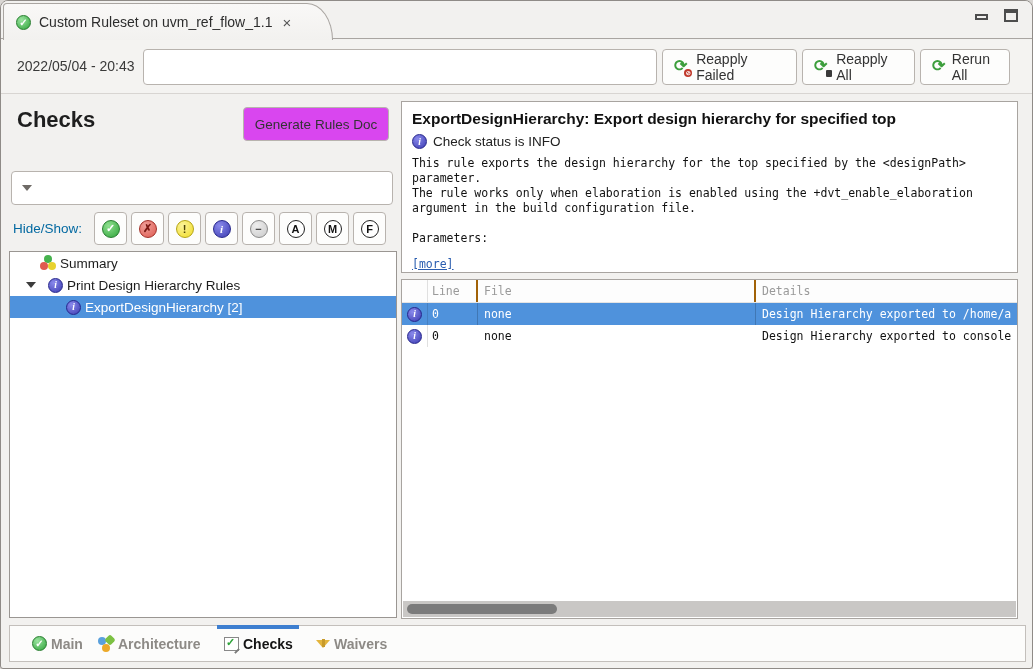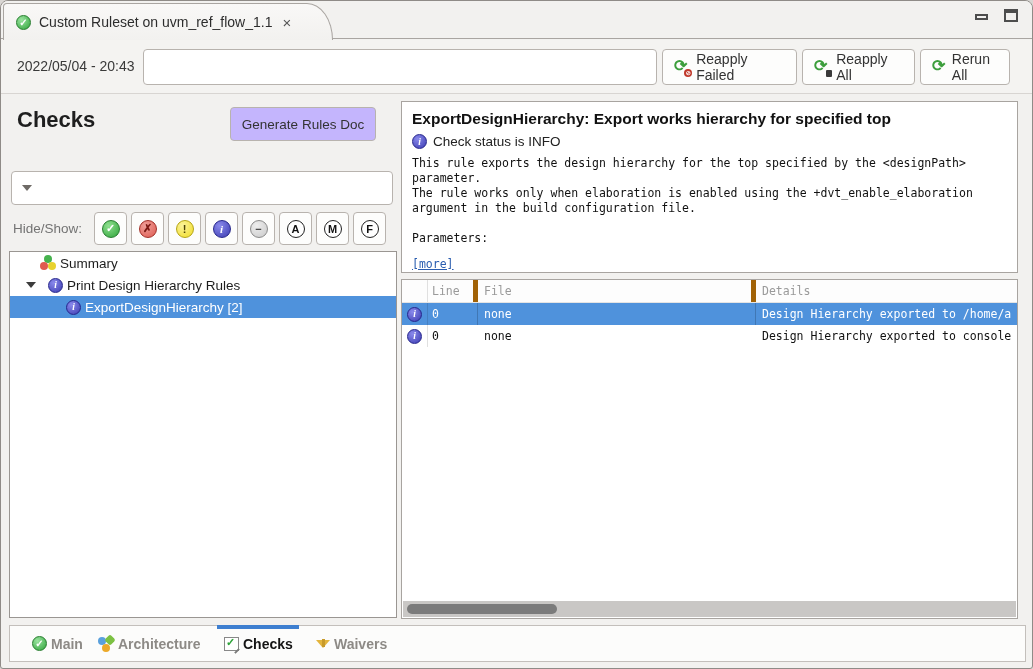--- a/index.html
+++ b/index.html
@@ -33,29 +33,29 @@
   .btn-rerun-all{left:919px;width:90px;}
   .refresh{position:relative;width:17px;height:16px;color:#3c9e3c;font-size:16px;line-height:16px;font-weight:bold;}
   .refresh:before{content:"⟳";position:absolute;left:0;top:-1px;}
   .badge{position:absolute;right:-2px;bottom:-2px;width:8px;height:8px;border-radius:50%;font-size:6px;
     line-height:8px;text-align:center;color:#fff;}
   .badge-red{background:#c0392b;}
   .badge-dark{background:#3a3a3a;border-radius:1px;width:6px;height:7px;}
 
   
   .left-title{position:absolute;left:16px;top:106px;font-size:22px;font-weight:bold;color:#1e1e1e;}
-  .gen-doc-btn{position:absolute;left:229px;top:106px;width:146px;height:34px;background:#c4b5fd;
+  .gen-doc-btn{position:absolute;left:242px;top:106px;width:146px;height:34px;background:#d946ef;
     border:1px solid #b8b3ae;border-radius:4px;font-size:13.5px;color:#333;
     display:flex;align-items:center;justify-content:center;cursor:default;}
   .filter-combo{position:absolute;left:10px;top:170px;width:382px;height:34px;background:#fff;
     border:1px solid #b8b3ae;border-radius:4px;display:flex;align-items:center;padding:0 10px;}
   .filter-placeholder{font-size:13.5px;font-style:italic;color:#8c8c8c;flex:1;}
   .combo-arrow{width:0;height:0;border-left:5px solid transparent;border-right:5px solid transparent;
     border-top:6px solid #6e6a66;}
-  .hideshow-label{position:absolute;left:12px;top:220px;font-size:13.5px;color:#737373;}
+  .hideshow-label{position:absolute;left:12px;top:220px;font-size:13.5px;color:#0369a1;}
   .hs-row{position:absolute;left:93px;top:211px;display:flex;gap:4px;}
   .hs-btn{width:33px;height:33px;background:#fdfdfc;border:1px solid #b8b3ae;border-radius:4px;
     display:flex;align-items:center;justify-content:center;cursor:default;}
 
   .circle-ic{width:18px;height:18px;border-radius:50%;display:flex;align-items:center;justify-content:center;
     font-size:11px;font-weight:bold;}
   .ic-pass{background:radial-gradient(circle at 35% 30%,#8fe08f,#2fa43a);border:1px solid #257d2d;color:#fff;}
   .ic-fail{background:radial-gradient(circle at 35% 30%,#f0a09a,#dd5a50);border:1px solid #a22e26;color:#7a1812;}
   .ic-warn{background:radial-gradient(circle at 35% 30%,#fbf39a,#f1dc27);border:1px solid #b5a414;color:#4d4305;}
   .ic-info{background:radial-gradient(circle at 35% 30%,#8a8aec,#3b3bb0);border:1px solid #26268c;color:#fff;
@@ -96,21 +96,21 @@
   .table-box{position:absolute;left:400px;top:278px;width:617px;height:340px;background:#fff;
     border:1px solid #a8a4a0;font-family:"DejaVu Sans Mono",monospace;font-size:11.5px;}
   .tbl-header{display:flex;height:23px;align-items:center;color:#9a9a9a;background:#fdfdfd;
     border-bottom:1px solid #e4e4e4;}
   .tbl-row{display:flex;height:22px;align-items:center;color:#111;}
   .tbl-row.selected{background:#4f92dc;color:#fff;}
   .c-icon{width:26px;display:flex;justify-content:center;align-items:center;align-self:stretch;}
   .c-line{width:50px;padding-left:4px;}
   .c-file{width:278px;padding-left:6px;}
   .c-details{flex:1;padding-left:6px;white-space:nowrap;overflow:hidden;}
-  .tbl-header .c-icon,.tbl-header .c-line,.tbl-header .c-file{border-right:5px solid #a16207;align-self:stretch;display:flex;align-items:center;}
+  .tbl-header .c-icon,.tbl-header .c-line,.tbl-header .c-file{border-right:2px solid #a16207;align-self:stretch;display:flex;align-items:center;}
   .tbl-header .c-icon{border-right:1px solid #e0e0e0;}
   .tbl-row .c-icon{border-right:1px solid rgba(0,0,0,0.12);}
   .tbl-row.selected .c-line,.tbl-row.selected .c-file{border-right:1px solid rgba(0,0,0,0.18);align-self:stretch;display:flex;align-items:center;}
   .hscroll{position:absolute;left:1px;bottom:1px;width:613px;height:16px;background:#c9c7c5;}
   .hthumb{position:absolute;left:4px;top:3px;width:150px;height:10px;background:#7b7b7b;border-radius:5px;}
 
   
   .bottombar{position:absolute;left:8px;top:624px;width:1017px;height:37px;background:#fcfcfb;
     border:1px solid #c3bfbb;}
   .active-indicator{position:absolute;left:207px;top:-1px;width:82px;height:4px;background:#3e7fd0;}
@@ -218,21 +218,21 @@
       <span class="circle-ic ic-info sm">i</span>
       <span class="lbl">Print Design Hierarchy Rules</span>
     </div>
     <div class="tree-row ind2 selected">
       <span class="circle-ic ic-info sm">i</span>
       <span class="lbl">ExportDesignHierarchy [2]</span>
     </div>
   </div>
 
   <div class="desc-box">
-    <div class="desc-title">ExportDesignHierarchy: Export works hierarchy for specified top</div>
+    <div class="desc-title">ExportDesignHierarchy: Export design hierarchy for specified top</div>
     <div class="status-line">
       <span class="circle-ic ic-info sm">i</span>
       <span>Check status is INFO</span>
     </div>
     <div class="desc-text">This rule exports the design hierarchy for the top specified by the &lt;designPath&gt;
 parameter.
 The rule works only when elaboration is enabled using the +dvt_enable_elaboration
 argument in the build configuration file.</div>
     <div class="params-label">Parameters:</div>
     <span class="more-link">[more]</span>

